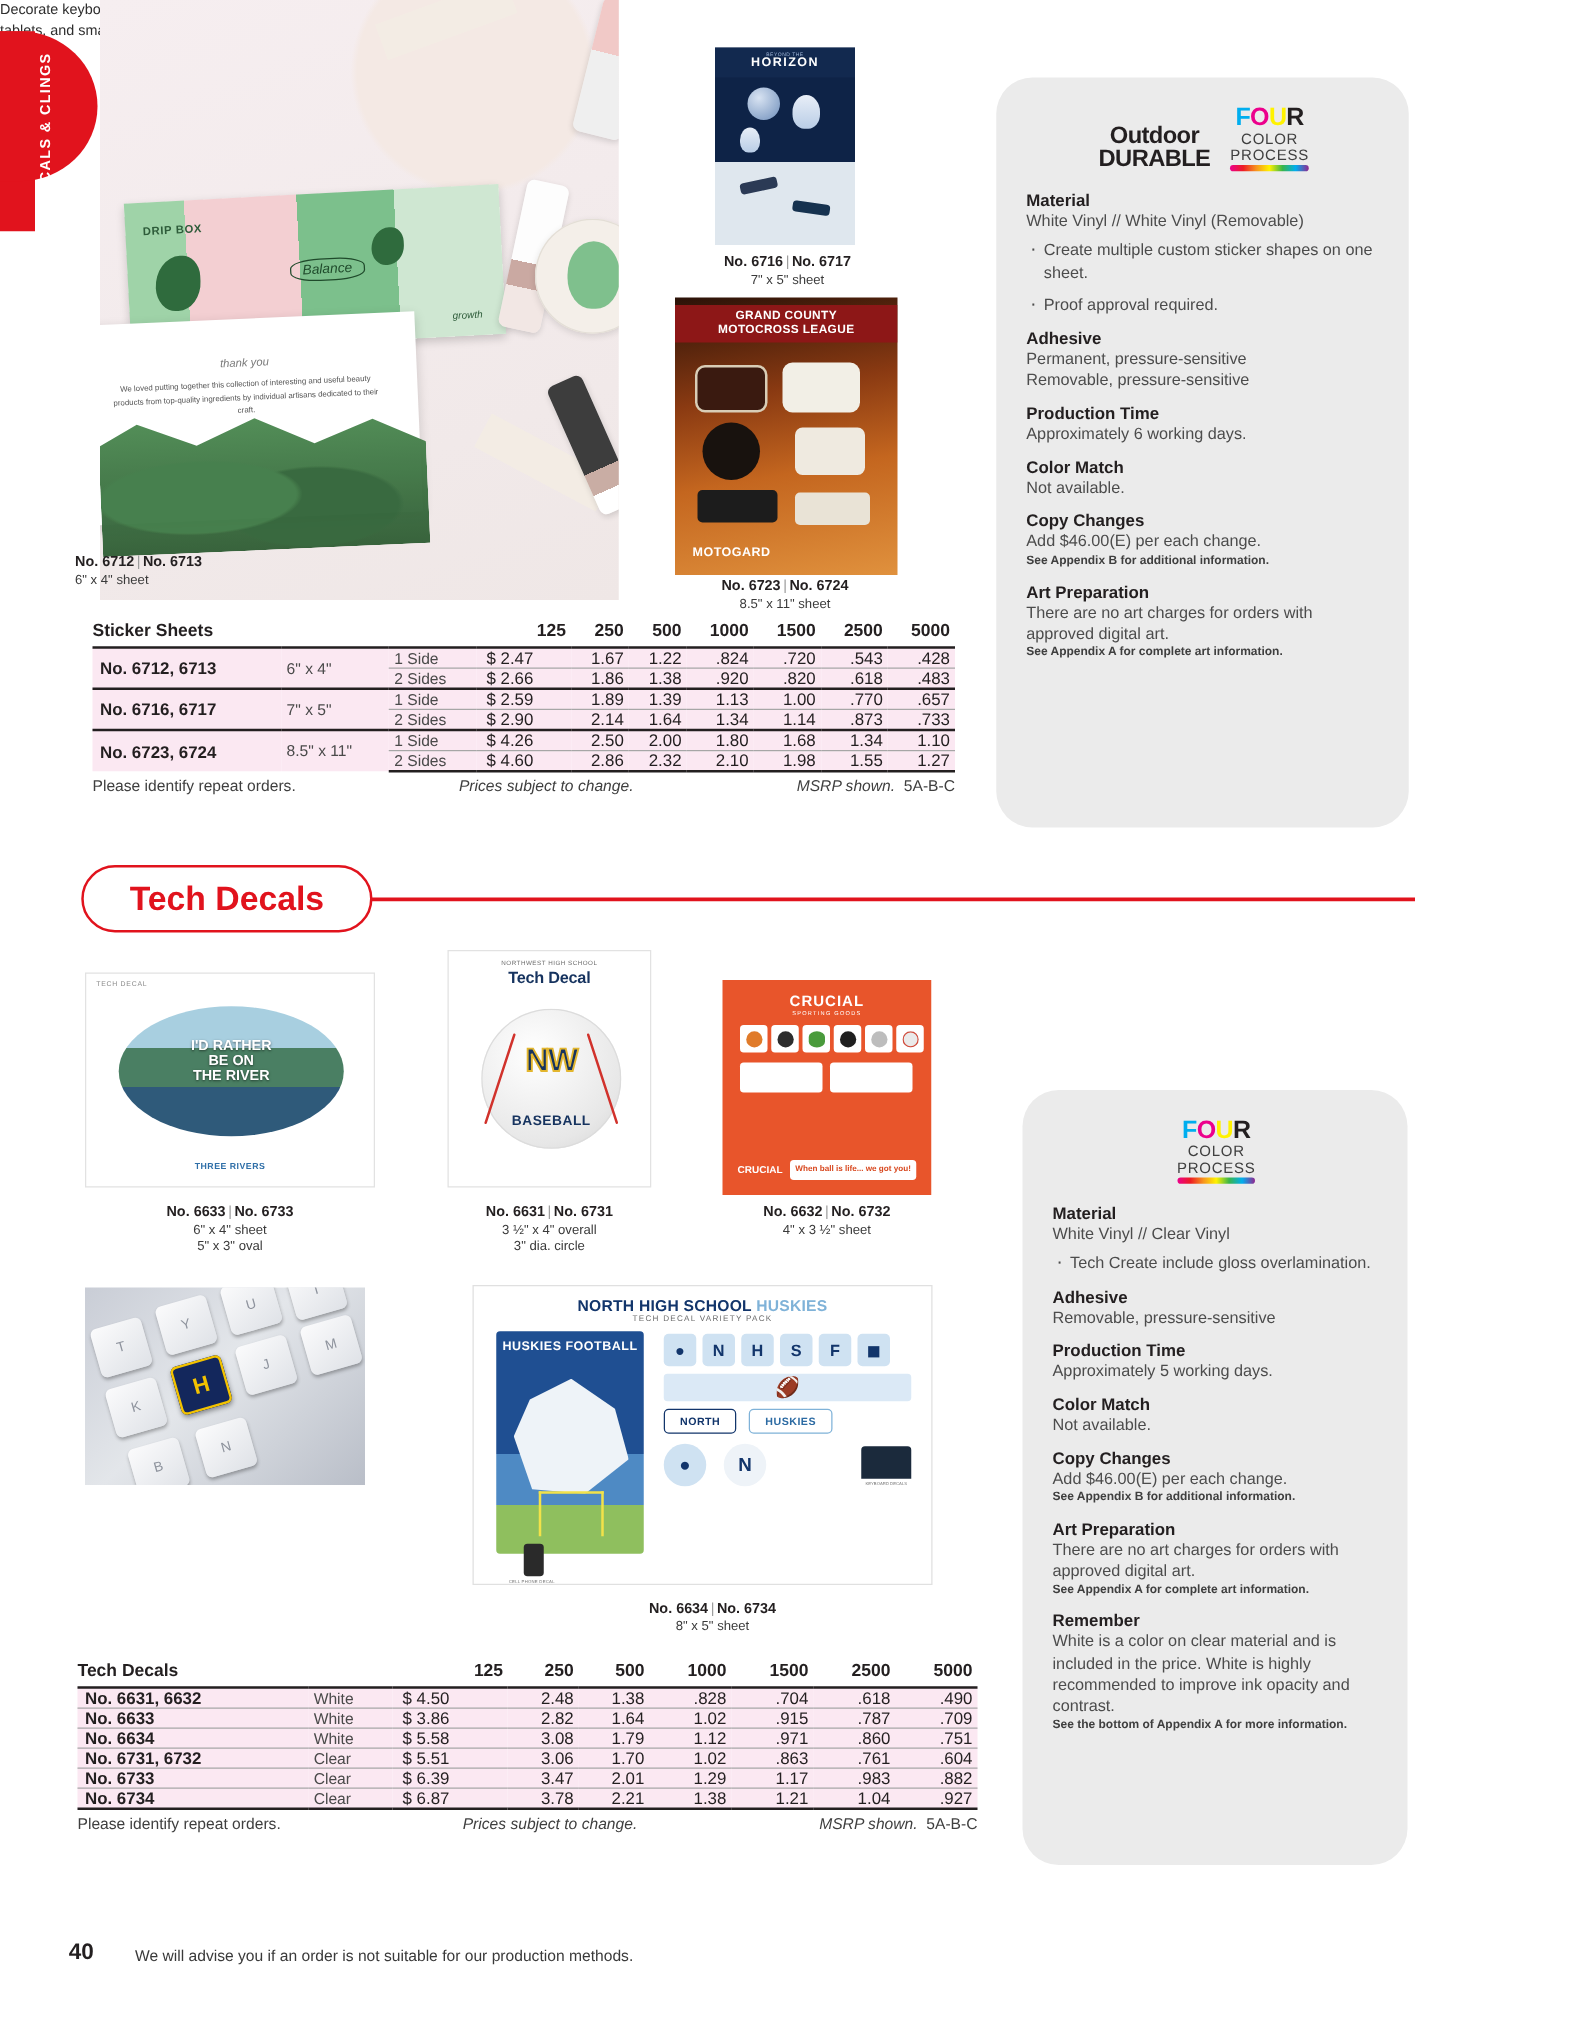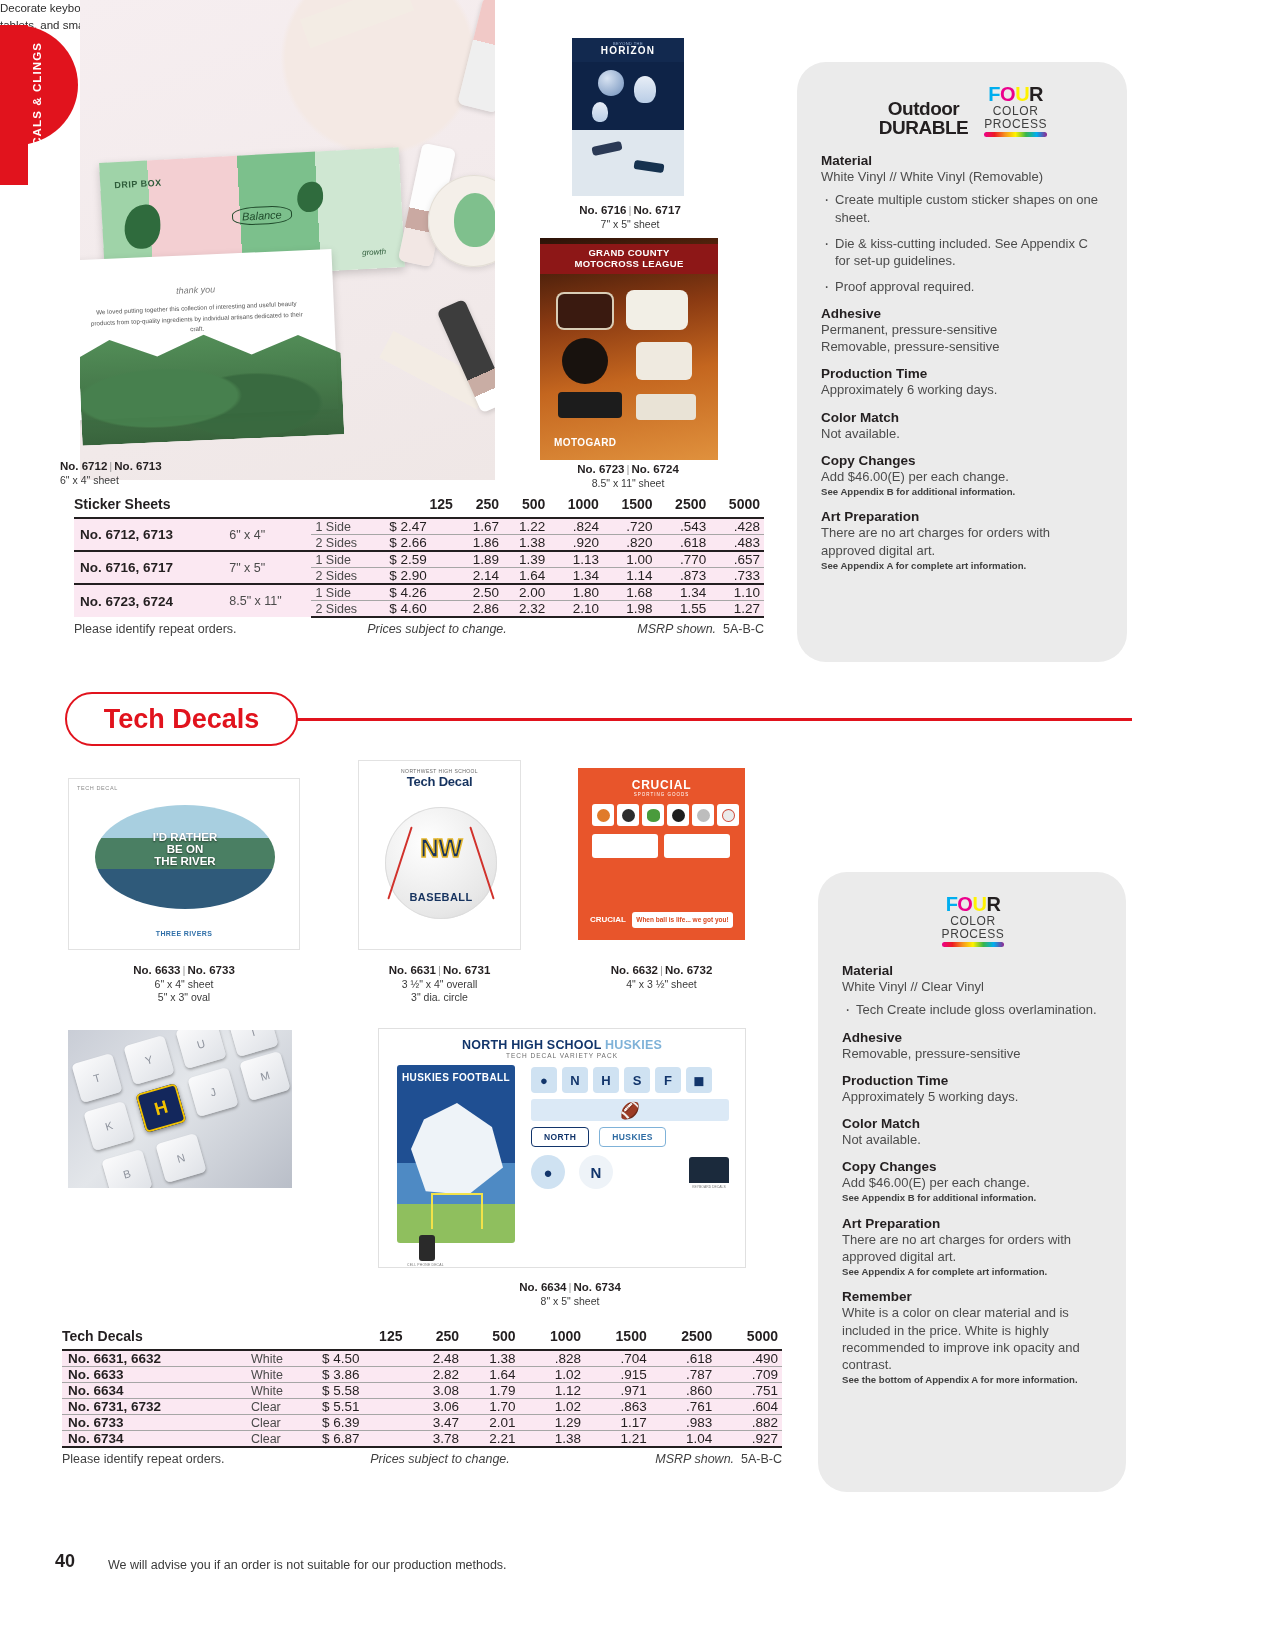--- a/index.html
+++ b/index.html
@@ -114,21 +114,21 @@
   #pearls1 { left:222px; top:0px; transform:rotate(-20deg); }
   #pearls2 { left:300px; top:355px; transform:rotate(28deg); }
   .circle-sticker {
     position:absolute; left:348px; top:175px; width:92px; height:92px; border-radius:50%;
     background:#f4efe9; box-shadow: inset 0 0 0 1px #e3ded6, 0 2px 6px rgba(0,0,0,.12);
   }
   .circle-sticker .face {
     position:absolute; left:26px; top:18px; width:42px; height:54px; background:#7fc08d;
     border-radius: 50% 50% 46% 46%;
   }
-  #cap-hero { left: 60px; top: 443px; width: 300px; text-align:left;margin-top:16px; }
+  #cap-hero { left: 60px; top: 443px; width: 300px; text-align:left; }
 
   
   #photo-horizon { left: 572px; top: 38px; width: 112px; height: 158px;
     background: linear-gradient(180deg,#0e2347 0 58%, #dfe7ee 58% 100%); }
   .horizon-top { position:absolute; left:0; top:0; width:100%; height:24px; background:#12294f; }
   .horizon-top .kicker { font-size:4px; color:#9fb6d8; text-align:center; margin-top:3px; letter-spacing:.4px;}
   .horizon-top .word { font-size:10px; font-weight:bold; color:#fff; text-align:center; letter-spacing:1.2px; line-height:1;}
   .balloon { position:absolute; width:22px; height:27px; border-radius:50% 50% 42% 42%;
     background:linear-gradient(180deg,#e8eef7,#b9cde6); }
   .planet { position:absolute; width:26px; height:26px; border-radius:50%;
@@ -167,21 +167,21 @@
     background: radial-gradient(circle at 38% 32%, #ffffff, #e7e7e7 70%, #d2d2d2 100%);
     box-shadow: inset 0 0 0 1px #dcdcdc; }
   .nw-ball .nw { position:absolute; left:0; right:0; top:26px; text-align:center;
     font-size:26px; font-weight:bold; color:#16335f; letter-spacing:-1px;
     -webkit-text-stroke: 1.5px #e3b62e; }
   .nw-ball .bb { position:absolute; left:0; right:0; bottom:16px; text-align:center;
     font-size:11px; font-weight:bold; color:#16335f; letter-spacing:.4px; }
   .seam { position:absolute; width:2px; background:#d1322c; border-radius:2px; }
   #cap-nw { left: 348px; top: 963px; width: 183px; }
 
-  #photo-crucial { left: 578px; top: 768px; width: 167px; height: 172px;
+  #photo-crucial { left: 578px; top: 784px; width: 167px; height: 172px;
     background: #e8552b; }
   .cru-hdr { position:absolute; left:0; right:0; top:10px; text-align:center; color:#fff;
     font-size:12px; font-weight:bold; letter-spacing:.8px; }
   .cru-hdr .sub { font-size:4.5px; font-weight:normal; letter-spacing:1px; }
   .cru-grid { position:absolute; left:14px; top:36px; display:grid;
     grid-template-columns: repeat(6, 22px); gap:3px; }
   .cru-cell { width:22px; height:22px; background:#fff; border-radius:3px;
     display:flex; align-items:center; justify-content:center; }
   .cru-ball { width:13px; height:13px; border-radius:50%; }
   .cru-row2 { position:absolute; left:14px; top:66px; display:grid;
@@ -367,21 +367,20 @@
         <div class="four"><span class="c">F</span><span class="m">O</span><span class="y">U</span><span class="k">R</span></div>
         <div class="l2">COLOR</div>
         <div class="l3">PROCESS</div>
         <div class="bar"></div>
       </div>
     </div>
     <h3>Material</h3>
     <p>White Vinyl   //   White Vinyl (Removable)</p>
     <ul>
       <li>Create multiple custom sticker shapes on one sheet.</li>
-      <li>Die &amp; kiss-cutting included. See Appendix C for set-up guidelines.</li>
       <li>Proof approval required.</li>
     </ul>
     <h3>Adhesive</h3>
     <p>Permanent, pressure-sensitive</p>
     <p>Removable, pressure-sensitive</p>
     <h3>Production Time</h3>
     <p>Approximately 6 working days.</p>
     <h3>Color Match</h3>
     <p>Not available.</p>
     <h3>Copy Changes</h3>

